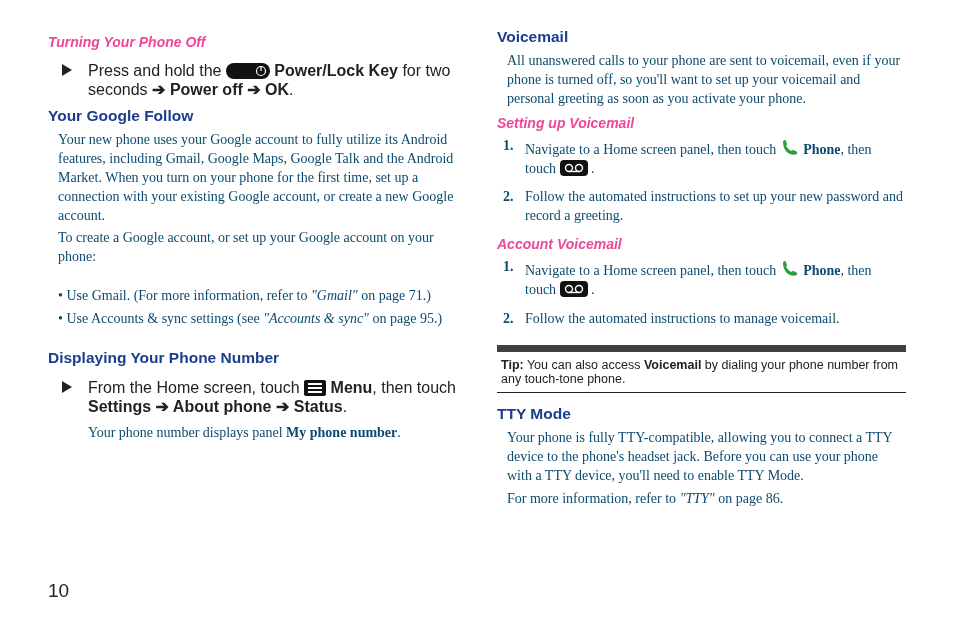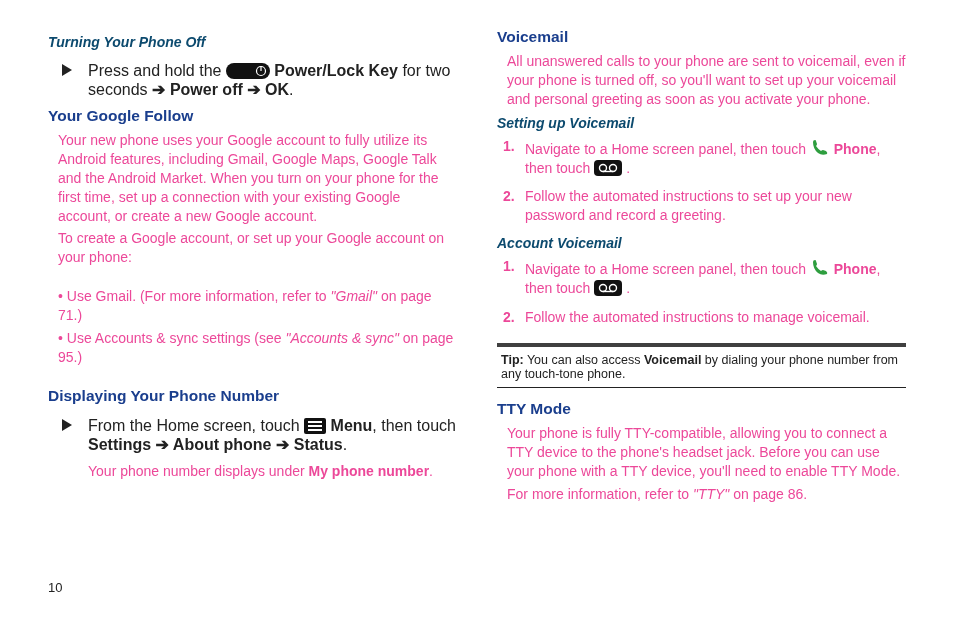--- a/index.html
+++ b/index.html
@@ -24,32 +24,32 @@
     min-width: 0;
   }
   .h2 {
     color: #1a3e8d;
     font-weight: bold;
     font-size: 15.5px;
     margin: 8px 0 6px 0;
     font-family: Arial, sans-serif;
   }
   .h3 {
-    color: #0c4a6e;
+    color: #ec4899;
     font-style: italic;
     font-weight: bold;
     font-size: 14px;
     margin: 6px 0 6px 0;
   }
   p, li {
     font-size: 14px;
     line-height: 1.35;
-    color: #ec4899;
+    color: #0c4a6e;
     margin: 4px 0;
-    font-family: Liberation Sans, sans-serif;
+    font-family: Liberation Serif, serif;
   }
   .inset {
     padding-left: 10px;
   }
   .bullets {
     list-style: none;
     padding-left: 10px;
     margin: 20px 0;
   }
   .bullets li::before {
@@ -77,29 +77,29 @@
   .step .tri {
     position: absolute;
     left: 14px;
     top: 2px;
   }
   .tri svg { display: block; }
   .b { font-weight: bold; }
   .i { font-style: italic; }
   .arrow::before { content: " ➔ "; font-weight: bold; }
   .tip {
-    border-top: 4px solid #404040;
+    border-top: 7px solid #404040;
     border-bottom: 1px solid #222;
     padding: 6px 4px;
     margin: 16px 0 12px 0;
     font-size: 12.5px;
   }
   .pagenum {
     padding-left: 48px;
-    font-size: 13px;
+    font-size: 19px;
   }
   .icon {
     display: inline-block;
     vertical-align: -3px;
   }
   .icon svg { display: block; }
 </style>
 </head>
 <body>
 
@@ -157,21 +157,21 @@
           <rect x="4" y="3" width="14" height="2" fill="#fff"></rect>
           <rect x="4" y="7" width="14" height="2" fill="#fff"></rect>
           <rect x="4" y="11" width="14" height="2" fill="#fff"></rect>
         </svg>
       </span>
       <span class="b"> Menu</span><span>, then touch </span>
       <span class="b">Settings</span>
       <span class="arrow"></span><span class="b">About phone</span>
       <span class="arrow"></span><span class="b">Status</span><span>.</span>
       <p style="padding-left:0;margin-top:8px">
-        <span>Your phone number displays under </span><span class="b">My phone number</span><span>.</span>
+        <span>Your phone number displays panel </span><span class="b">My phone number</span><span>.</span>
       </p>
     </div>
 
   </div>
 
   <div class="col">
 
     <div class="h2" style="margin-top:0">Voicemail</div>
     <p class="inset">All unanswered calls to your phone are sent to voicemail, even if your phone is turned off, so you'll want to set up your voicemail and personal greeting as soon as you activate your phone.</p>
 

